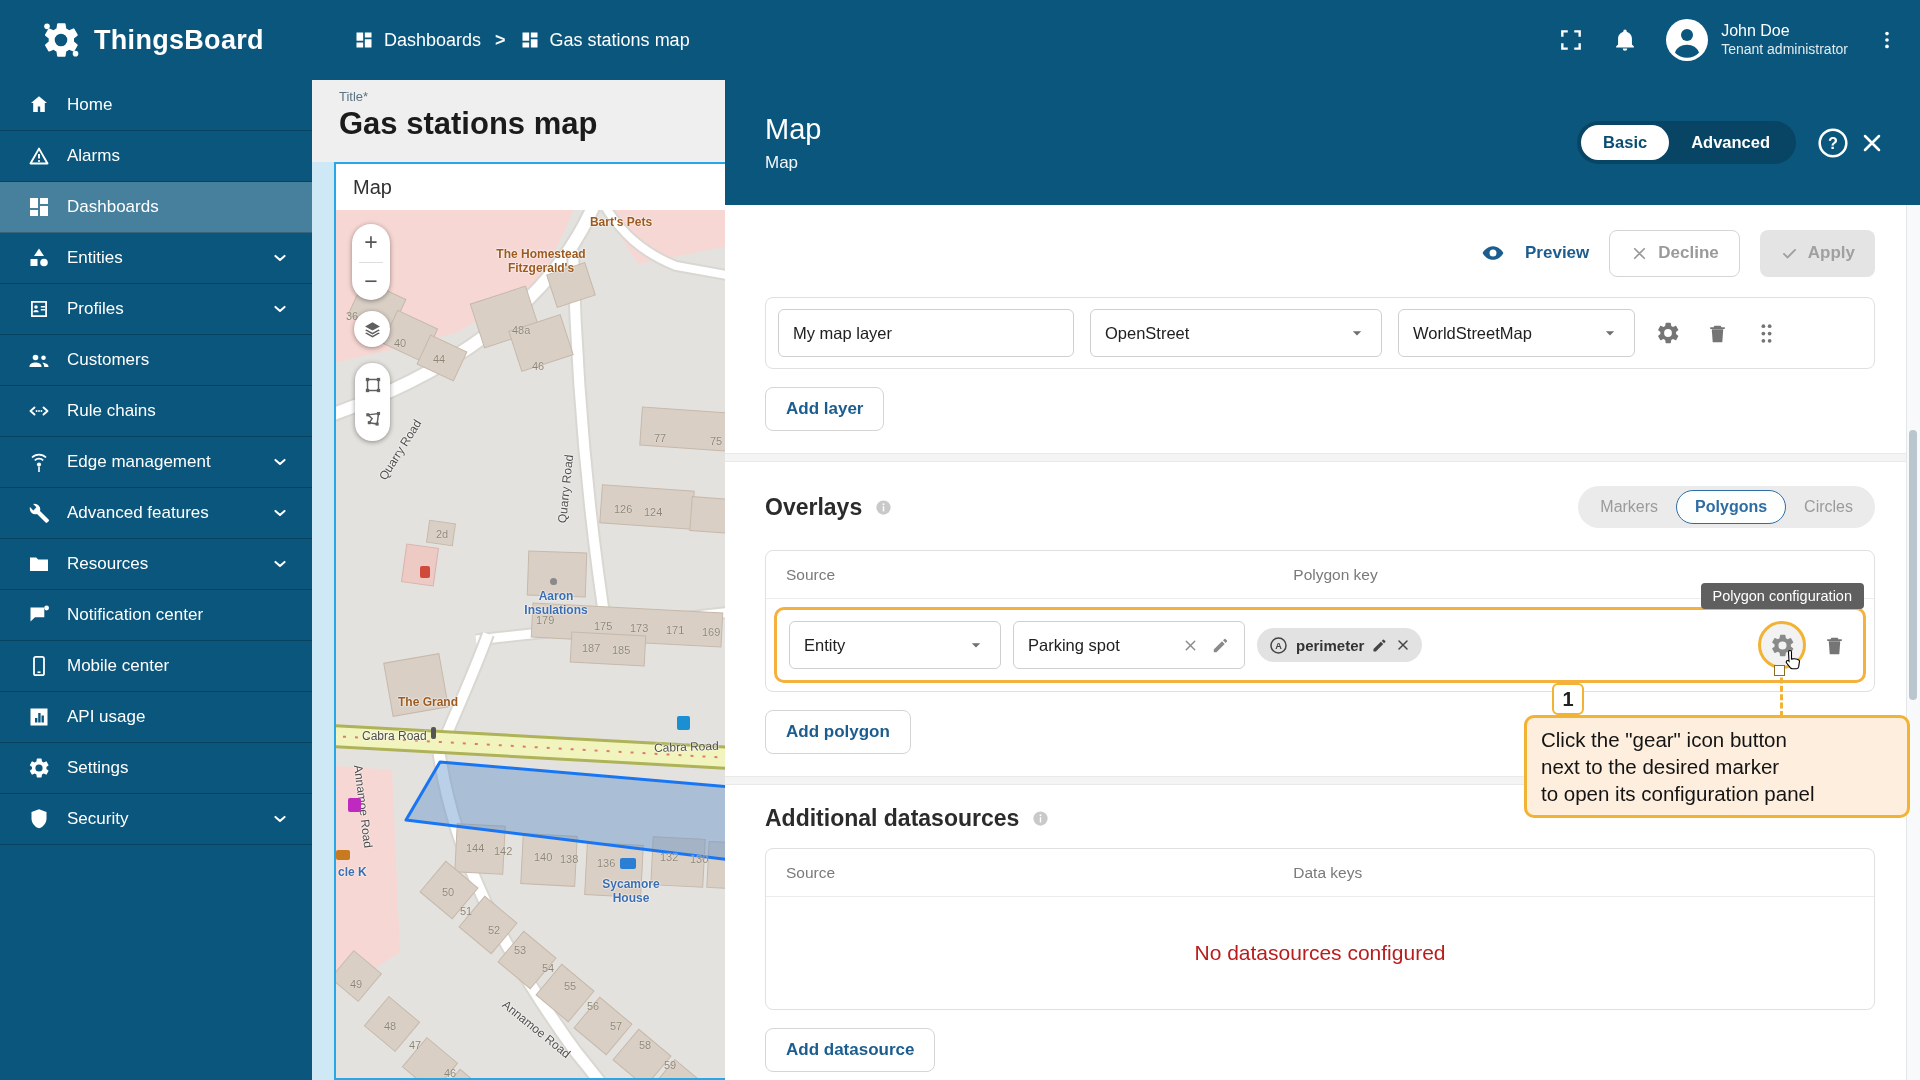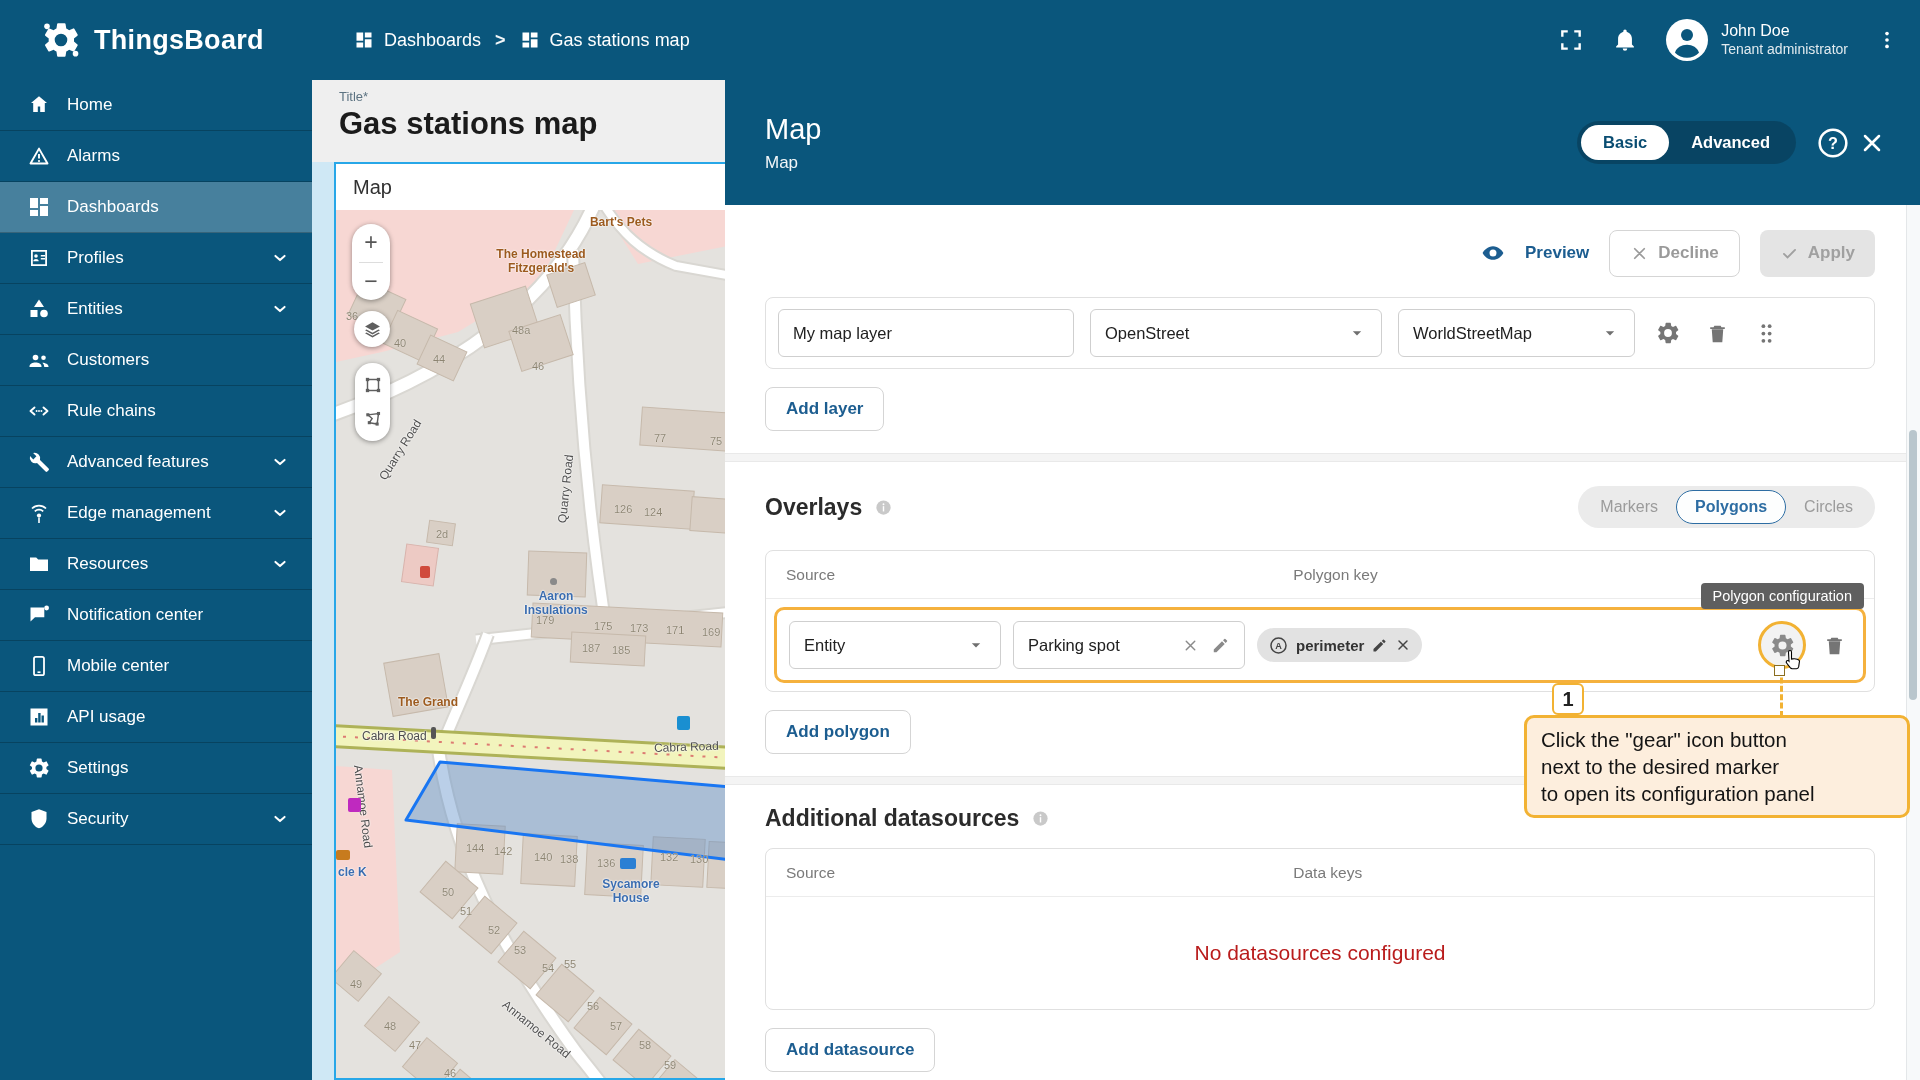--- a/index.html
+++ b/index.html
@@ -203,51 +203,51 @@
           <span class="sicon">
             <svg width="24" height="24" viewBox="0 0 24 24" fill="currentColor">
               <path d="M3 13h8V3H3zm10 8h8V11h-8zM3 21h8v-6H3zm10-18v6h8V3z"></path>
             </svg>
           </span>
           <span class="slabel">Dashboards</span>
         </li>
         <li class="snav-item">
           <span class="sicon">
             <svg width="24" height="24" viewBox="0 0 24 24" fill="currentColor">
+              <path d="M12 2.5 7 10h10z"></path>
+              <rect x="3.5" y="13" width="7" height="7"></rect>
+              <circle cx="17" cy="16.5" r="3.8"></circle>
+            </svg>
+          </span>
+          <span class="slabel">Entities</span>
+          <span class="schev">
+            <svg width="20" height="20" viewBox="0 0 24 24" fill="currentColor">
+              <path d="m6.5 9.5 5.5 5 5.5-5" fill="none" stroke="currentColor" stroke-width="2.4" stroke-linecap="round" stroke-linejoin="round"></path>
+            </svg>
+          </span>
+        </li>
+        <li class="snav-item">
+          <span class="sicon">
+            <svg width="24" height="24" viewBox="0 0 24 24" fill="currentColor">
               <path d="M4 4h16v16H4zm1.8 1.8v12.4h12.4V5.8z"></path>
               <circle cx="9" cy="10" r="1.8"></circle>
               <path d="M6.3 15.2c0-1.5 1.3-2.3 2.7-2.3s2.7.8 2.7 2.3z"></path>
               <path d="M13.8 9h4.2v1.6h-4.2zM13.8 12h4.2v1.6h-4.2z"></path>
             </svg>
           </span>
           <span class="slabel">Profiles</span>
           <span class="schev">
             <svg width="20" height="20" viewBox="0 0 24 24" fill="currentColor">
               <path d="m6.5 9.5 5.5 5 5.5-5" fill="none" stroke="currentColor" stroke-width="2.4" stroke-linecap="round" stroke-linejoin="round"></path>
             </svg>
           </span>
         </li>
         <li class="snav-item">
           <span class="sicon">
             <svg width="24" height="24" viewBox="0 0 24 24" fill="currentColor">
-              <path d="M12 2.5 7 10h10z"></path>
-              <rect x="3.5" y="13" width="7" height="7"></rect>
-              <circle cx="17" cy="16.5" r="3.8"></circle>
-            </svg>
-          </span>
-          <span class="slabel">Entities</span>
-          <span class="schev">
-            <svg width="20" height="20" viewBox="0 0 24 24" fill="currentColor">
-              <path d="m6.5 9.5 5.5 5 5.5-5" fill="none" stroke="currentColor" stroke-width="2.4" stroke-linecap="round" stroke-linejoin="round"></path>
-            </svg>
-          </span>
-        </li>
-        <li class="snav-item">
-          <span class="sicon">
-            <svg width="24" height="24" viewBox="0 0 24 24" fill="currentColor">
               <circle cx="8.5" cy="9.5" r="2.8"></circle>
               <path d="M2.5 18.5c0-2.6 3-4 6-4s6 1.4 6 4v.5h-12z"></path>
               <circle cx="16.5" cy="9.8" r="2.3"></circle>
               <path d="M15.4 14.8c2.9.2 6.1 1.4 6.1 3.7v.5h-4.2a5.7 5.7 0 0 0-1.9-4.2z"></path>
             </svg>
           </span>
           <span class="slabel">Customers</span>
         </li>
         <li class="snav-item">
           <span class="sicon">
@@ -256,39 +256,39 @@
               <circle cx="9.6" cy="12" r=".95"></circle>
               <circle cx="12" cy="12" r=".95"></circle>
               <circle cx="14.4" cy="12" r=".95"></circle>
             </svg>
           </span>
           <span class="slabel">Rule chains</span>
         </li>
         <li class="snav-item">
           <span class="sicon">
             <svg width="24" height="24" viewBox="0 0 24 24" fill="currentColor">
-              <path d="M21.6 18.6 13 10a5.6 5.6 0 0 0-6.9-7l3.3 3.3-3.1 3.1L3 6.1a5.6 5.6 0 0 0 7 6.9l8.6 8.6a1.2 1.2 0 0 0 1.7 0l1.3-1.3a1.2 1.2 0 0 0 0-1.7z"></path>
-            </svg>
-          </span>
-          <span class="slabel">Advanced features</span>
+              <circle cx="12" cy="14.5" r="2.1"></circle>
+              <path d="M11.2 16.5h1.6V22h-1.6z"></path>
+              <path d="M7.2 9.7a6.8 6.8 0 0 1 9.6 0l-1.2 1.2a5.1 5.1 0 0 0-7.2 0zM4.4 6.9a10.7 10.7 0 0 1 15.2 0l-1.2 1.2a9 9 0 0 0-12.8 0z"></path>
+            </svg>
+          </span>
+          <span class="slabel">Edge management</span>
           <span class="schev">
             <svg width="20" height="20" viewBox="0 0 24 24" fill="currentColor">
               <path d="m6.5 9.5 5.5 5 5.5-5" fill="none" stroke="currentColor" stroke-width="2.4" stroke-linecap="round" stroke-linejoin="round"></path>
             </svg>
           </span>
         </li>
         <li class="snav-item">
           <span class="sicon">
             <svg width="24" height="24" viewBox="0 0 24 24" fill="currentColor">
-              <circle cx="12" cy="14.5" r="2.1"></circle>
-              <path d="M11.2 16.5h1.6V22h-1.6z"></path>
-              <path d="M7.2 9.7a6.8 6.8 0 0 1 9.6 0l-1.2 1.2a5.1 5.1 0 0 0-7.2 0zM4.4 6.9a10.7 10.7 0 0 1 15.2 0l-1.2 1.2a9 9 0 0 0-12.8 0z"></path>
-            </svg>
-          </span>
-          <span class="slabel">Edge management</span>
+              <path d="M21.6 18.6 13 10a5.6 5.6 0 0 0-6.9-7l3.3 3.3-3.1 3.1L3 6.1a5.6 5.6 0 0 0 7 6.9l8.6 8.6a1.2 1.2 0 0 0 1.7 0l1.3-1.3a1.2 1.2 0 0 0 0-1.7z"></path>
+            </svg>
+          </span>
+          <span class="slabel">Advanced features</span>
           <span class="schev">
             <svg width="20" height="20" viewBox="0 0 24 24" fill="currentColor">
               <path d="m6.5 9.5 5.5 5 5.5-5" fill="none" stroke="currentColor" stroke-width="2.4" stroke-linecap="round" stroke-linejoin="round"></path>
             </svg>
           </span>
         </li>
         <li class="snav-item">
           <span class="sicon">
             <svg width="24" height="24" viewBox="0 0 24 24" fill="currentColor">
               <path d="M3 5.5h6.2l2 2H21V19H3z"></path>
@@ -455,21 +455,21 @@
             <div class="lbl hn" style="left: 261px; top: 647px;">136</div>
             <div class="lbl hn" style="left: 324px; top: 641px;">132</div>
             <div class="lbl hn" style="left: 354px; top: 643px;">130</div>
             <div class="lbl poi-blue" style="left: 262px; top: 668px; width: 66px;">Sycamore House</div>
             <div class="lbl poi-blue" style="left: 2px; top: 656px;">cle K</div>
             <div class="lbl hn" style="left: 106px; top: 676px;">50</div>
             <div class="lbl hn" style="left: 124px; top: 695px;">51</div>
             <div class="lbl hn" style="left: 152px; top: 714px;">52</div>
             <div class="lbl hn" style="left: 178px; top: 734px;">53</div>
             <div class="lbl hn" style="left: 206px; top: 752px;">54</div>
-            <div class="lbl hn" style="left: 228px; top: 748px;">55</div>
+            <div class="lbl hn" style="left: 228px; top: 770px;">55</div>
             <div class="lbl hn" style="left: 251px; top: 790px;">56</div>
             <div class="lbl hn" style="left: 274px; top: 810px;">57</div>
             <div class="lbl hn" style="left: 303px; top: 829px;">58</div>
             <div class="lbl hn" style="left: 328px; top: 849px;">59</div>
             <div class="lbl hn" style="left: 14px; top: 768px;">49</div>
             <div class="lbl hn" style="left: 48px; top: 810px;">48</div>
             <div class="lbl hn" style="left: 73px; top: 829px;">47</div>
             <div class="lbl hn" style="left: 108px; top: 857px;">46</div>
           </div>
         <div class="map-ctrl zoomctl">

